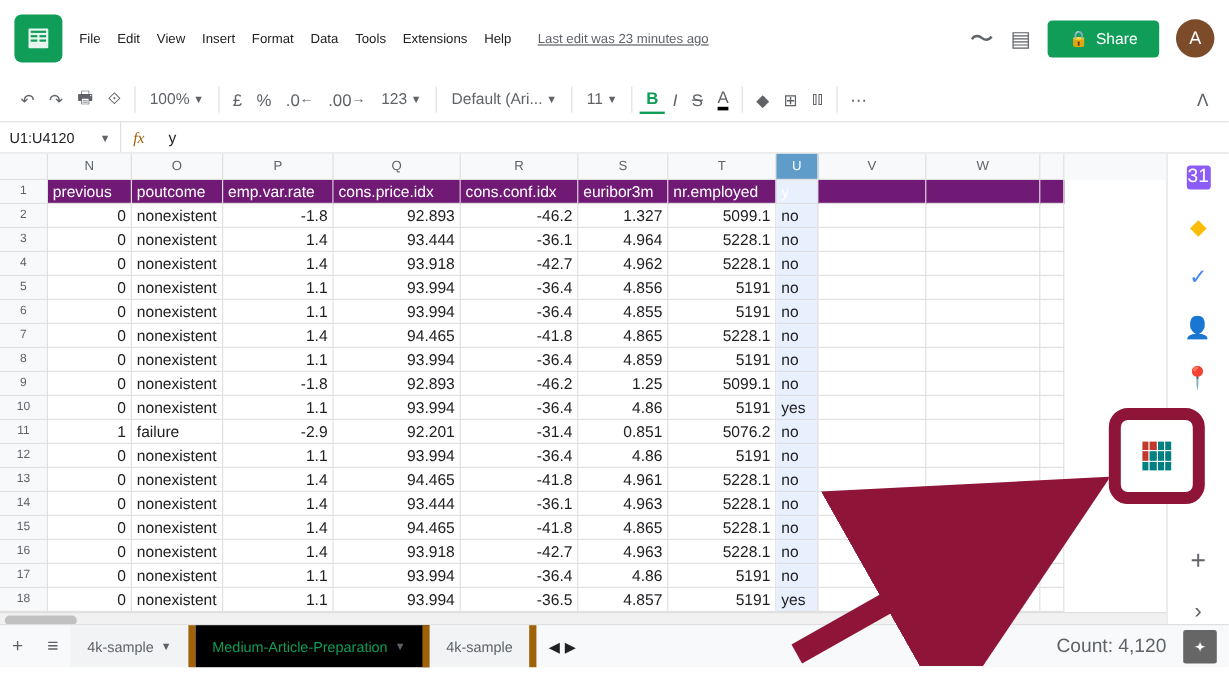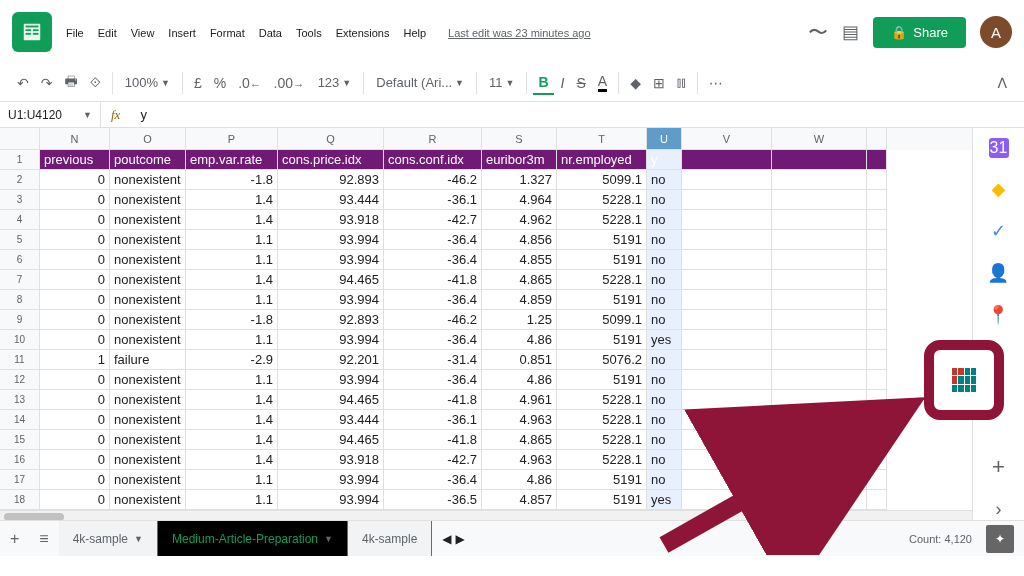--- a/index.html
+++ b/index.html
@@ -42,23 +42,23 @@
 .cell { border-right: 1px solid #e0e0e0; border-bottom: 1px solid #e0e0e0; padding: 0 4px; display: flex; align-items: center; font-size: 13px; overflow: hidden; white-space: nowrap; }
 .header-cell { background: #701a75; color: #fff; font-weight: 500; }
 .num { justify-content: flex-end; }
 .sel-col { background: #e8f0fe; }
 
 .sidepanel { width: 52px; border-left: 1px solid #e0e0e0; display: flex; flex-direction: column; align-items: center; padding-top: 10px; gap: 20px; }
 .sp-icon { width: 22px; height: 22px; cursor: pointer; display: flex; align-items: center; justify-content: center; font-size: 18px; }
 
 .tabs { display: flex; align-items: center; height: 36px; border-top: 1px solid #e0e0e0; font-size: 12px; background: #f8f9fa; }
 .tab-btn { padding: 0 10px; color: #5f6368; cursor: pointer; font-size: 16px; }
-.tab { padding: 0 14px; height: 100%; display: flex; align-items: center; gap: 6px; cursor: pointer; color: #5f6368; border-right: 1px solid #a16207; background: #f1f3f4; }
+.tab { padding: 0 14px; height: 100%; display: flex; align-items: center; gap: 6px; cursor: pointer; color: #5f6368; border-right: 6px solid #a16207; background: #f1f3f4; }
 .tab.active { background: #000000; color: #0f9d58; }
-.status { margin-left: auto; padding: 0 14px; color: #5f6368; font-size: 11px; }
+.status { margin-left: auto; padding: 0 14px; color: #5f6368; font-size: 16px; }
 .explore { width: 28px; height: 28px; background: #666; border-radius: 2px; margin-right: 10px; display: flex; align-items: center; justify-content: center; color:#fff; cursor:pointer; }
 
 .highlight-box { position: absolute; right: 20px; top: 340px; width: 80px; height: 80px; border: 10px solid #8e1537; border-radius: 16px; background: #fff; display: flex; align-items: center; justify-content: center; z-index: 10; }
 .highlight-inner { width: 24px; height: 24px; display: grid; grid-template-columns: repeat(4,1fr); grid-template-rows: repeat(3,1fr); gap: 1px; }
 .highlight-inner div { background: #008080; }
 .highlight-inner div:nth-child(1), .highlight-inner div:nth-child(2), .highlight-inner div:nth-child(5) { background: #c0392b; }
 
 .arrow { position: absolute; right: 100px; top: 395px; width: 270px; height: 160px; z-index: 9; pointer-events: none; }
 
 .scrollbar-h { height: 12px; background: #f1f1f1; border-top: 1px solid #e0e0e0; display:flex; align-items: center; }

